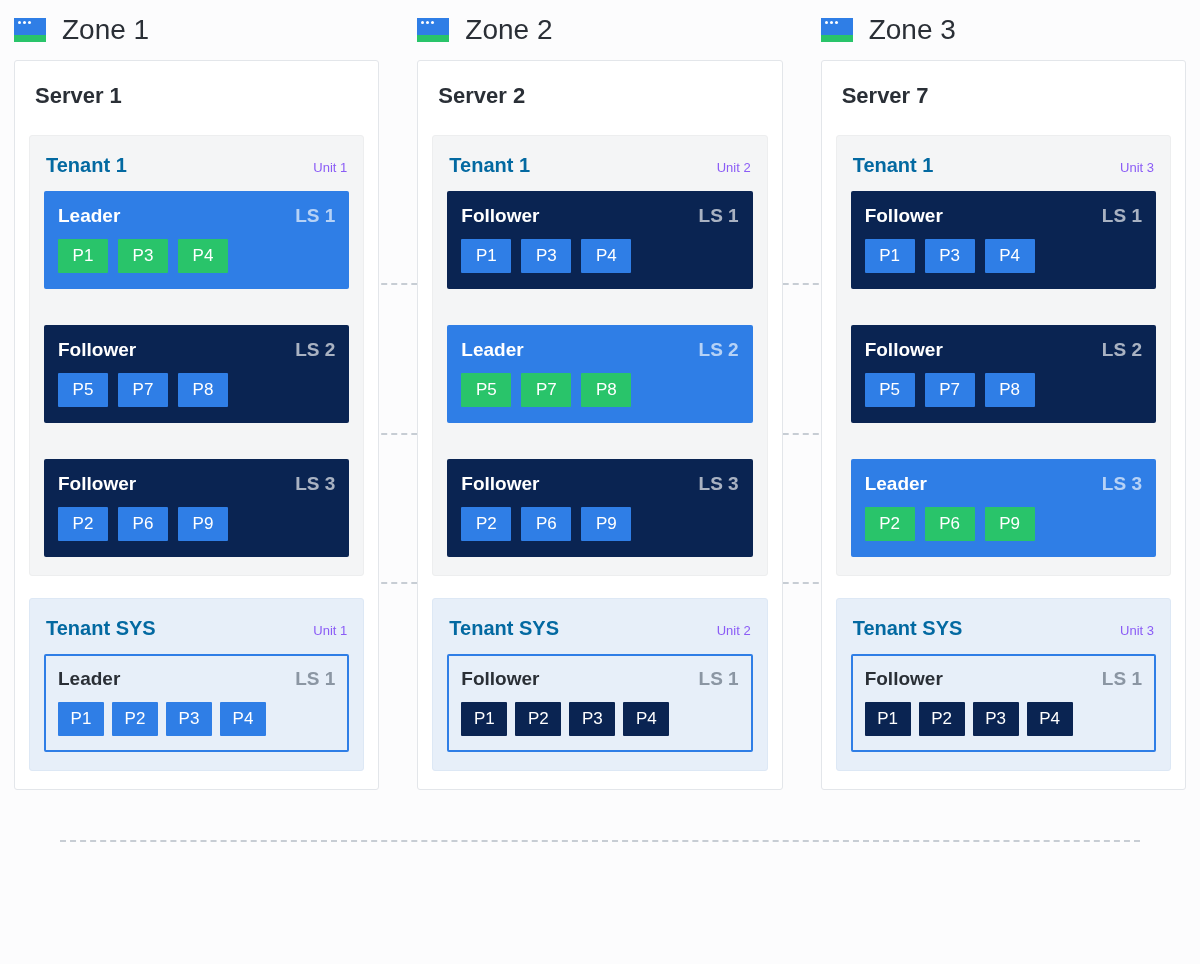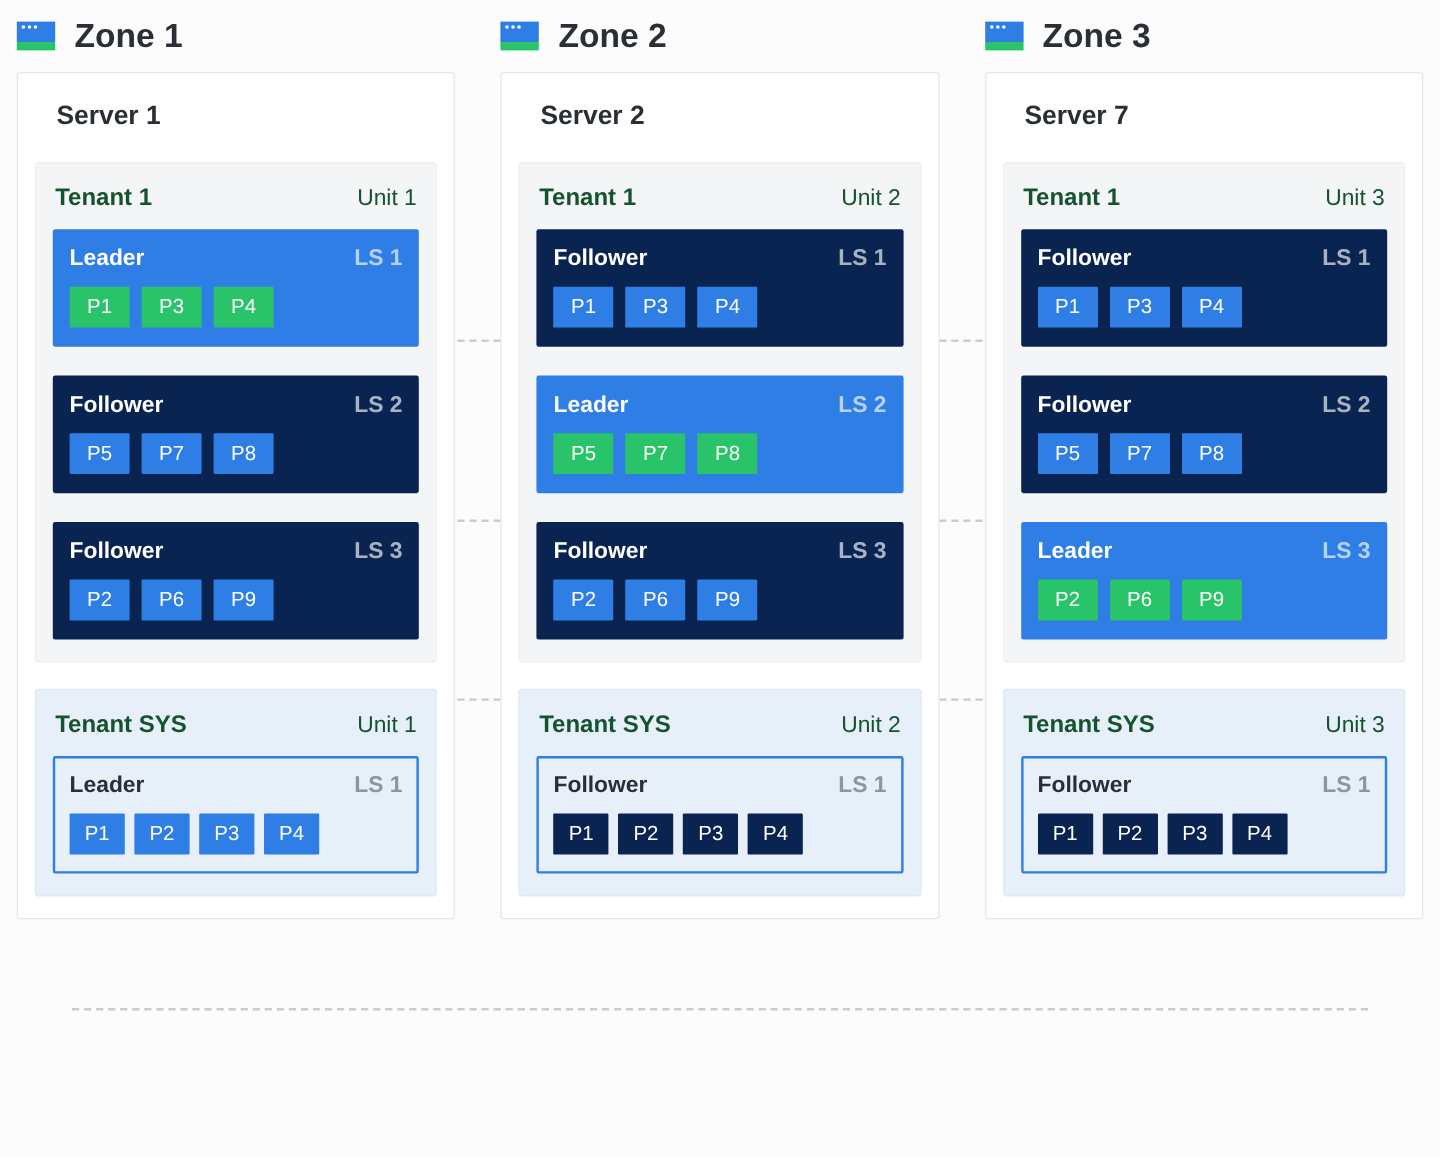--- a/index.html
+++ b/index.html
@@ -7,33 +7,33 @@
 body{width:1200px;height:964px;position:relative;overflow:hidden;padding:14px}
 
 .zones{display:flex;gap:38px;position:relative;z-index:1}
 .zone{flex:1;display:flex;flex-direction:column}
 
 .zone-header{display:flex;align-items:center;gap:16px;margin-bottom:14px}
 .server-icon{width:32px;height:24px;position:relative}
 .server-icon::before{content:"";position:absolute;inset:0;background:linear-gradient(to bottom,#2f7ee6 0 70%,#29c46a 70% 100%)}
 .server-icon::after{content:"";position:absolute;left:4px;top:3px;width:3px;height:3px;border-radius:50%;background:#fff;box-shadow:5px 0 0 #fff,10px 0 0 #fff}
 
-.zone-title{font-size:28px;font-weight:700;color:#2a2f36}
+.zone-title{font-size:28px;font-weight:400;color:#2a2f36}
 
 .server-box{border:1px solid #e3e6ea;border-radius:3px;background:#fff;padding:14px 14px 18px;display:flex;flex-direction:column;gap:22px;flex:1}
-.server-title{font-size:22px;font-weight:700;color:#2a2f36;margin:8px 18px 4px}
+.server-title{font-size:22px;font-weight:700;color:#2a2f36;margin:8px 6px 4px}
 
 .tenant-box{background:#f4f5f6;border:1px solid #edeeef;border-radius:3px;padding:12px 14px 18px}
 .tenant-sys{background:#e7eff9;border-color:#dde8f5}
 
 .tenant-head{display:flex;justify-content:space-between;align-items:baseline;margin:6px 2px 14px}
-.tenant-name{font-weight:700;font-size:20px;color:#14532d}
-.unit-name{font-size:19px;color:#14532d}
-
-.ls-stack{display:flex;flex-direction:column;gap:24px}
+.tenant-name{font-weight:700;font-size:20px;color:#0369a1}
+.unit-name{font-size:13px;color:#8b5cf6}
+
+.ls-stack{display:flex;flex-direction:column;gap:36px}
 
 .ls{border-radius:2px;padding:14px 14px 16px;color:#fff}
 .leader{background:#2f7ee6}
 .follower{background:#0a2452}
 .ls-sys{background:transparent;color:#2a2f36;border:2px solid #2f7ee6;padding:12px 12px 14px}
 
 .ls-head{display:flex;justify-content:space-between;align-items:baseline;margin-bottom:12px;font-size:19px}
 .ls-role{font-weight:700}
 .ls-id{opacity:.65;font-weight:700}
 .ls-sys .ls-id{color:#8b96a3;opacity:1}

